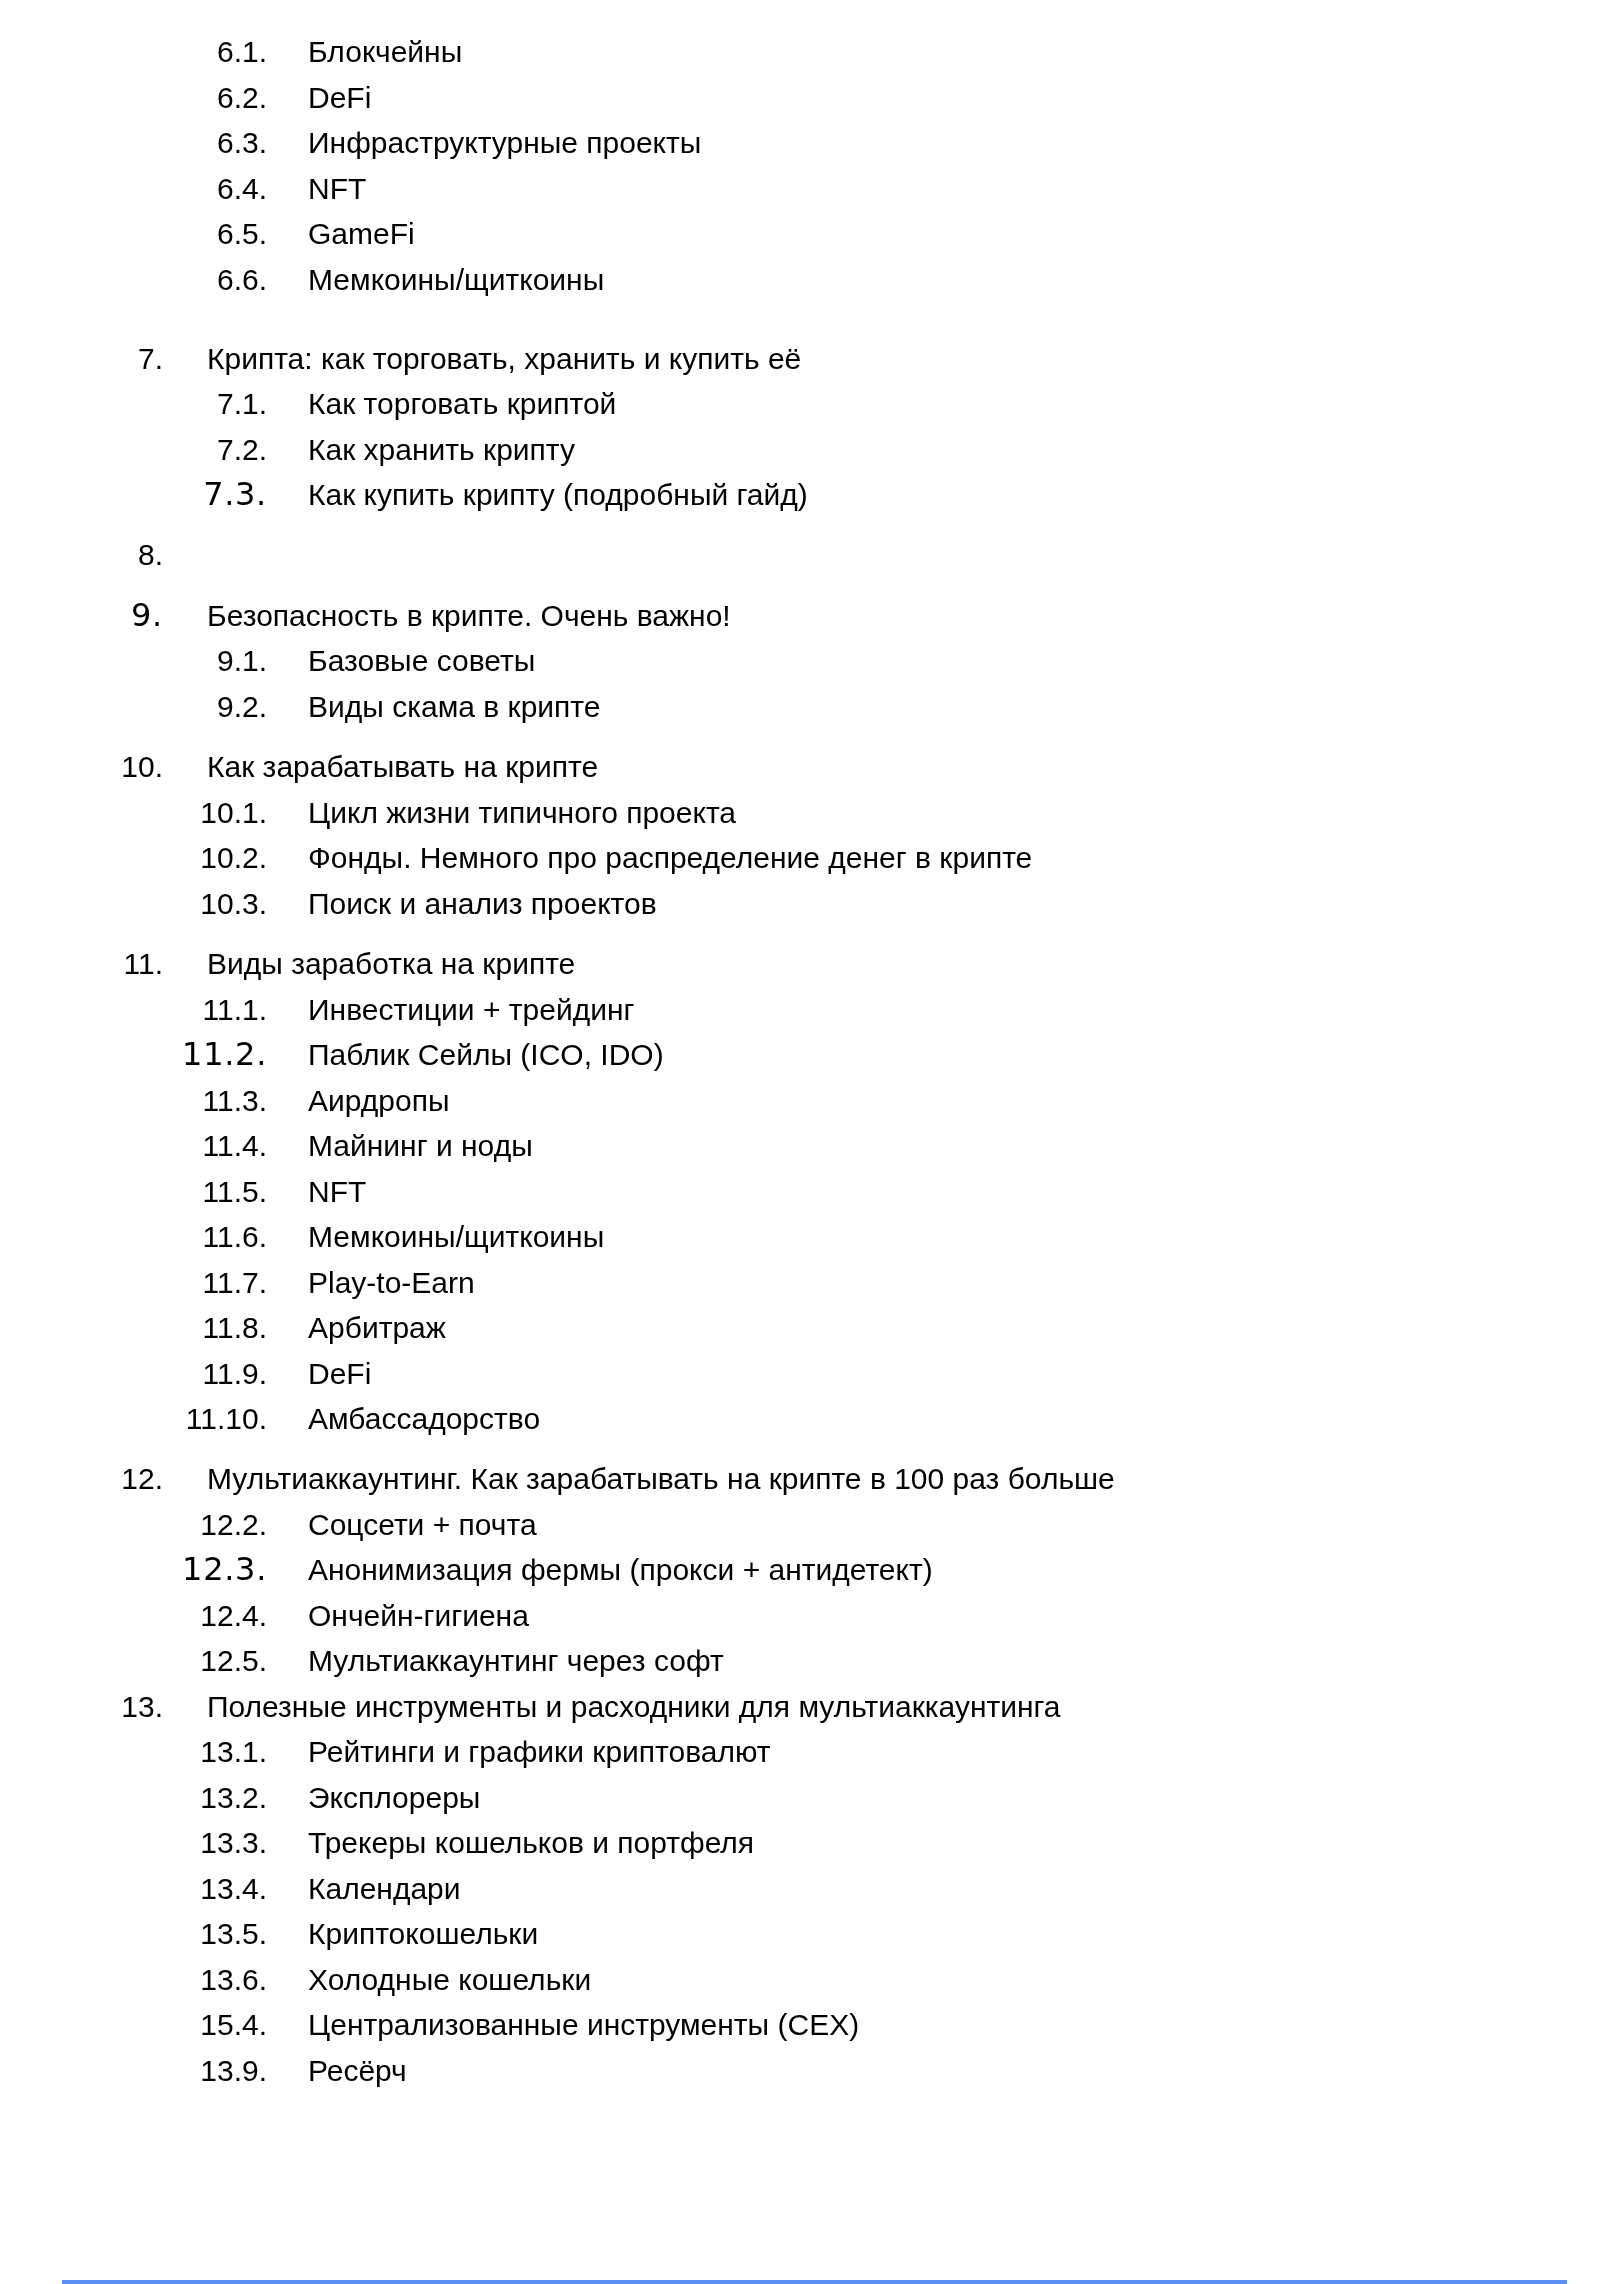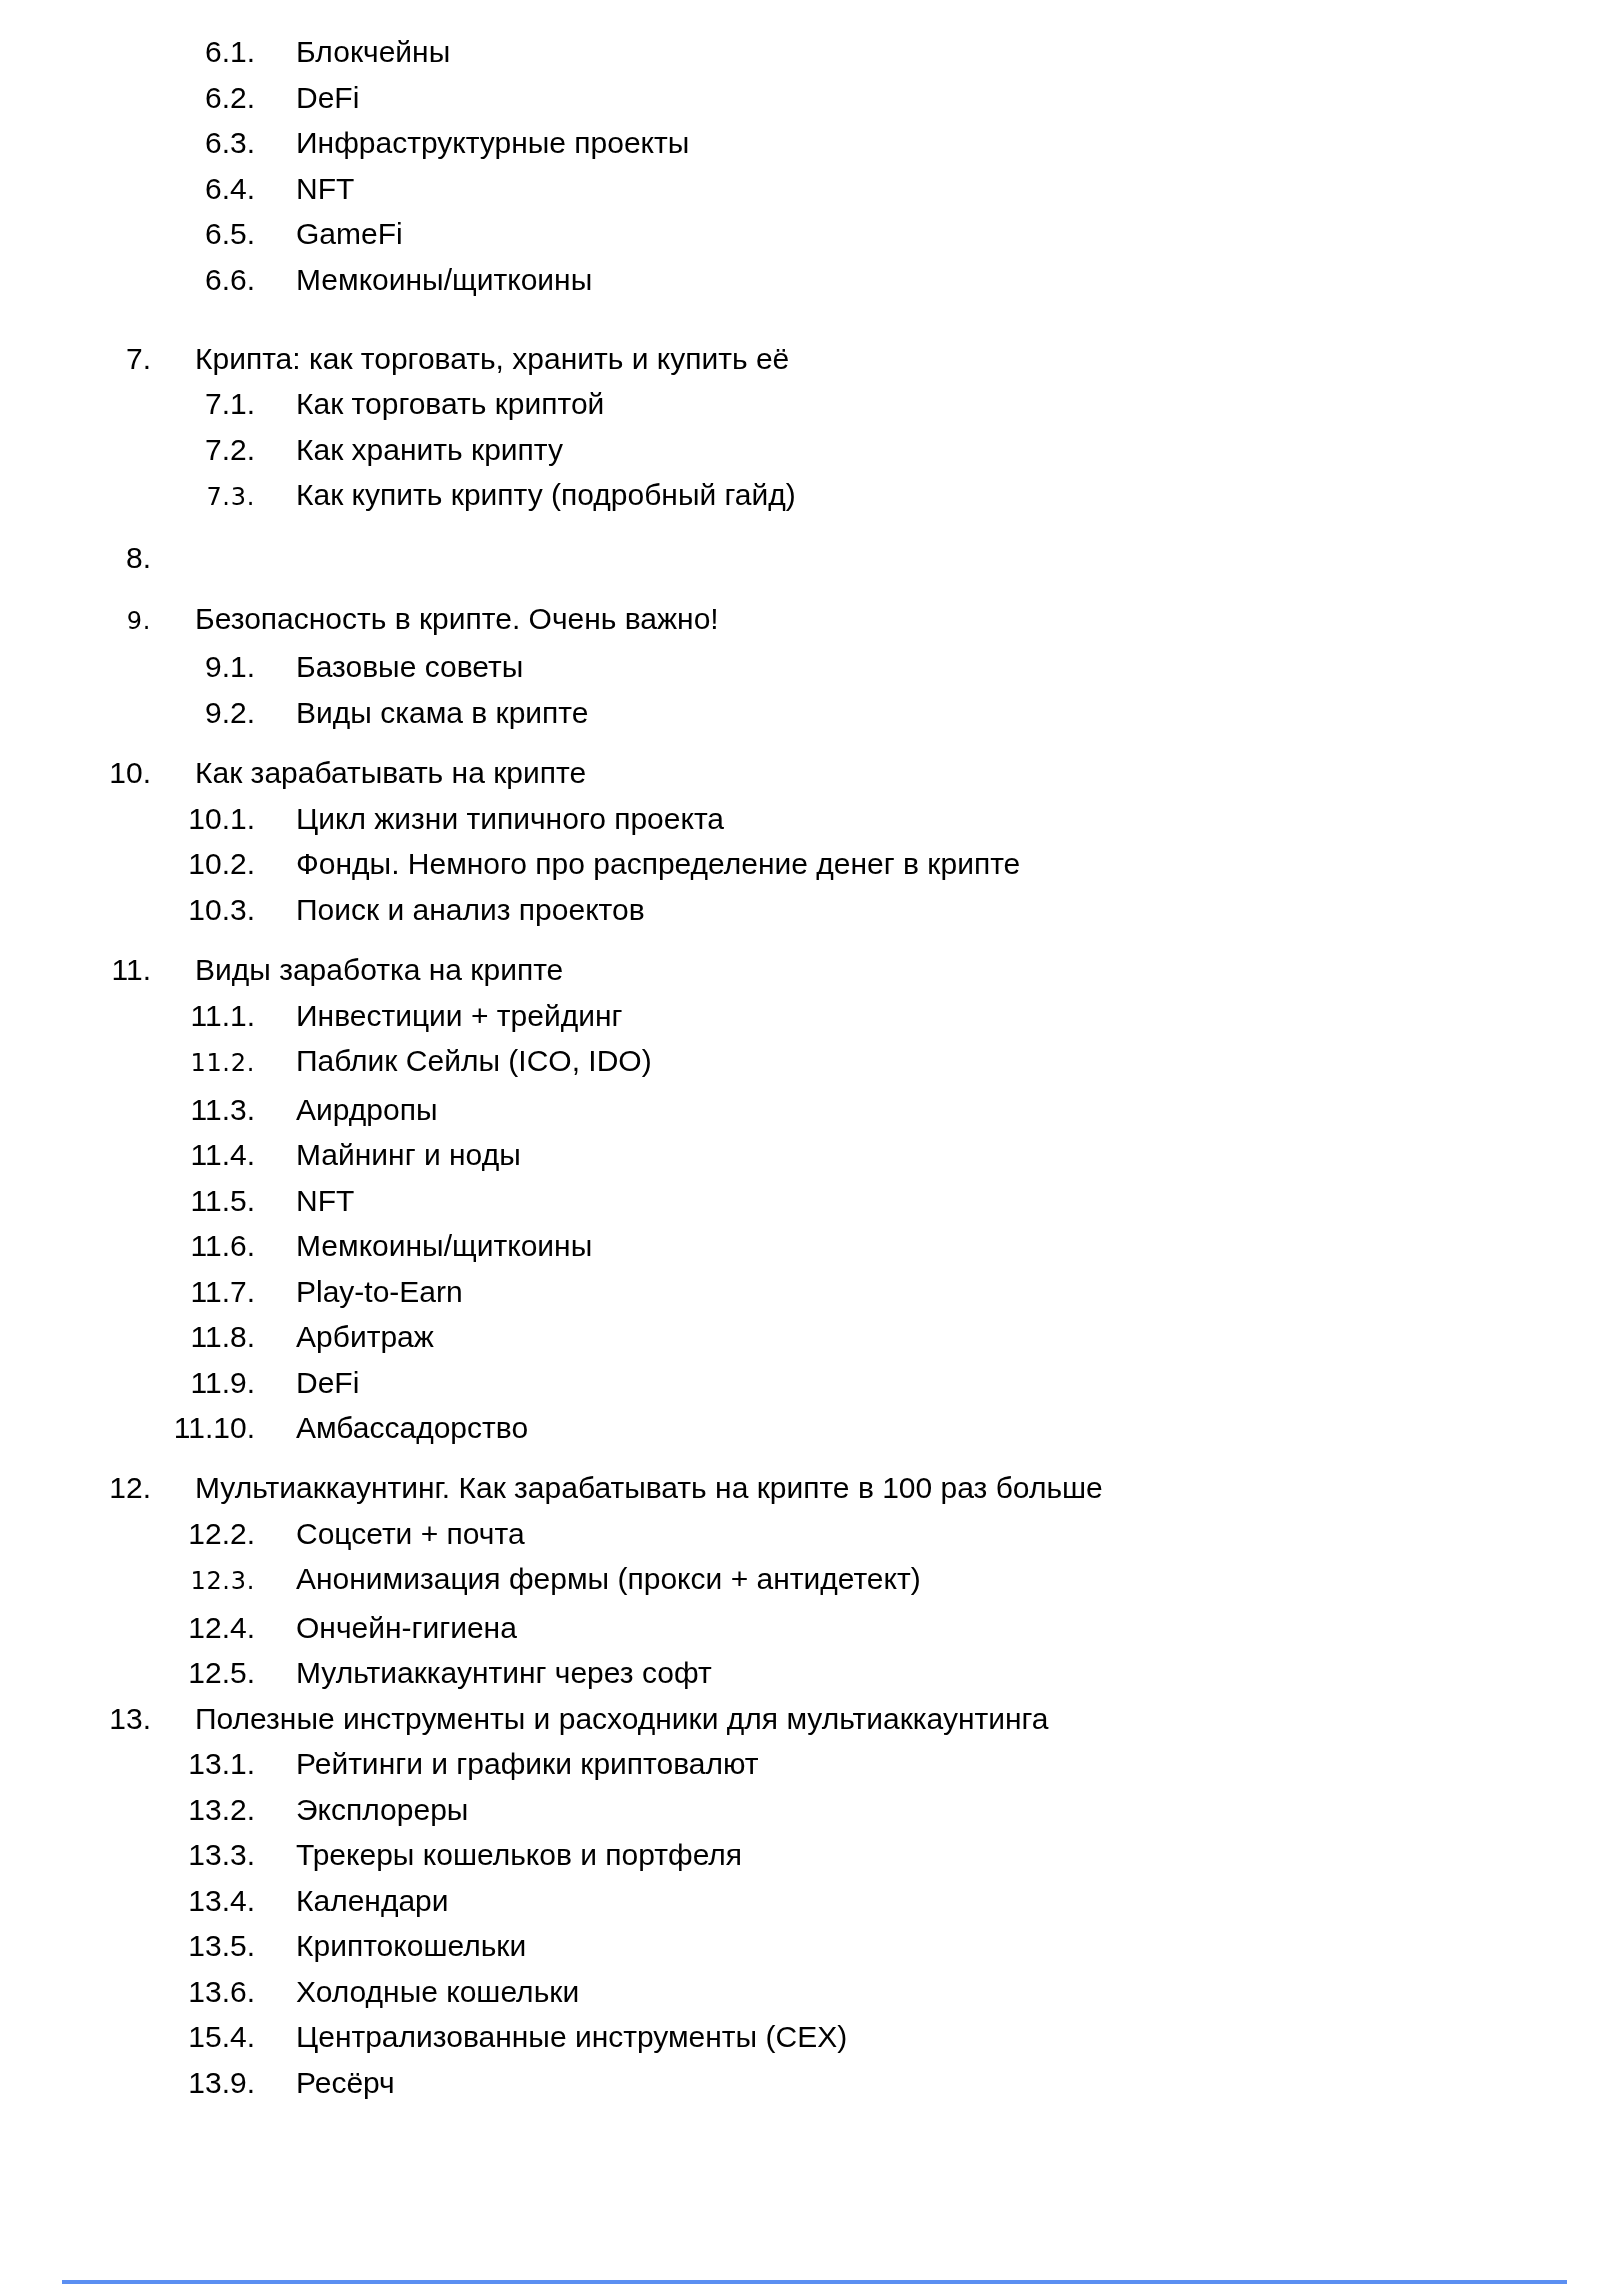--- a/index.html
+++ b/index.html
@@ -19,35 +19,36 @@
   .toc {
     padding-top: 33px;
   }
   .row {
     display: flex;
     align-items: baseline;
     line-height: 37px;
     font-size: 30px;
     margin-bottom: 8.5px;
     white-space: nowrap;
+    padding-left: 12px;
   }
   .row.gap    { margin-top: 23.4px; }
   .row.biggap { margin-top: 42px; }
   .num {
     display: inline-block;
     text-align: right;
     flex: 0 0 auto;
   }
   .lvl1 .num { width: 151px; }
   .lvl2 .num { width: 255px; }
   .lvl1 .label { padding-left: 44px; }
   .lvl2 .label { padding-left: 41px; }
   .row.altnum .num {
     font-family: "DejaVu Sans", sans-serif;
-    font-size: 24px;
+    font-size: 32px;
     letter-spacing: 0.7px;
   }
   .bottom-bar {
     position: absolute;
     left: 62px;
     bottom: 0;
     width: 1505px;
     height: 3.9px;
     background: #5b8ff2;
   }

